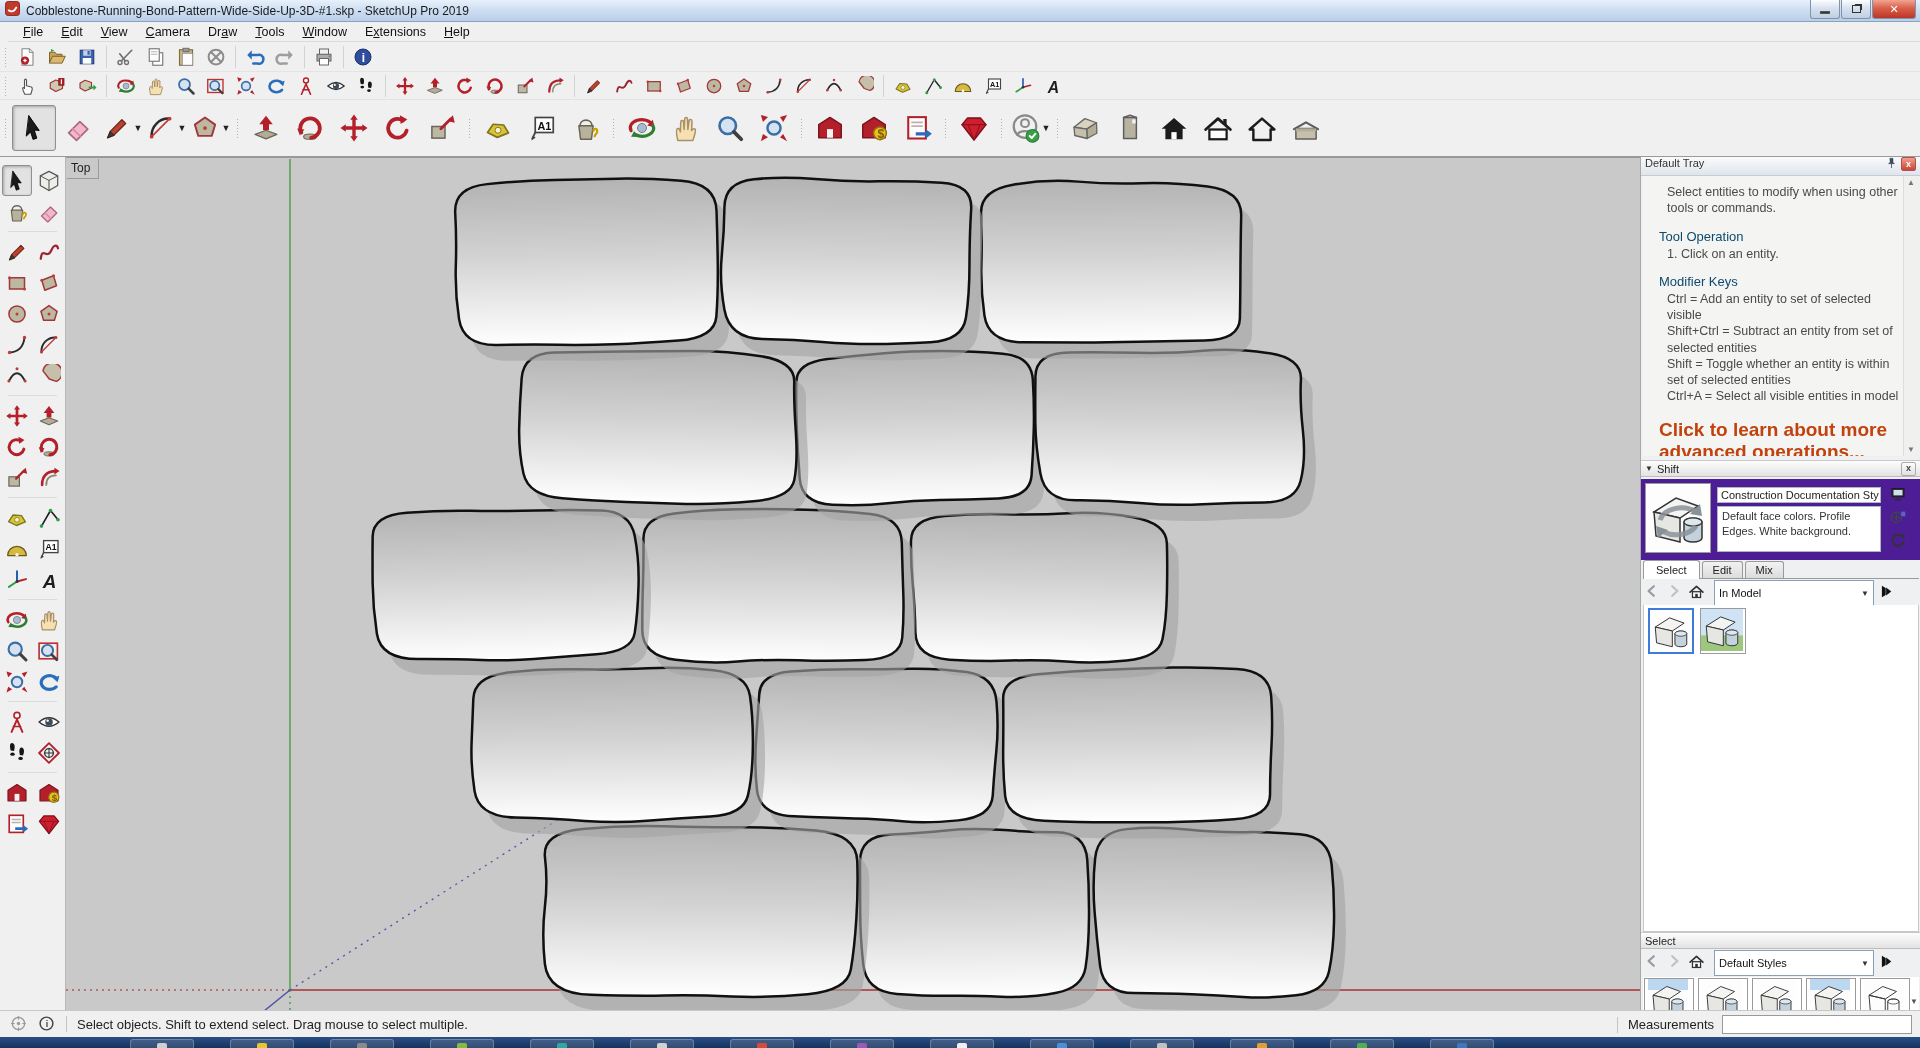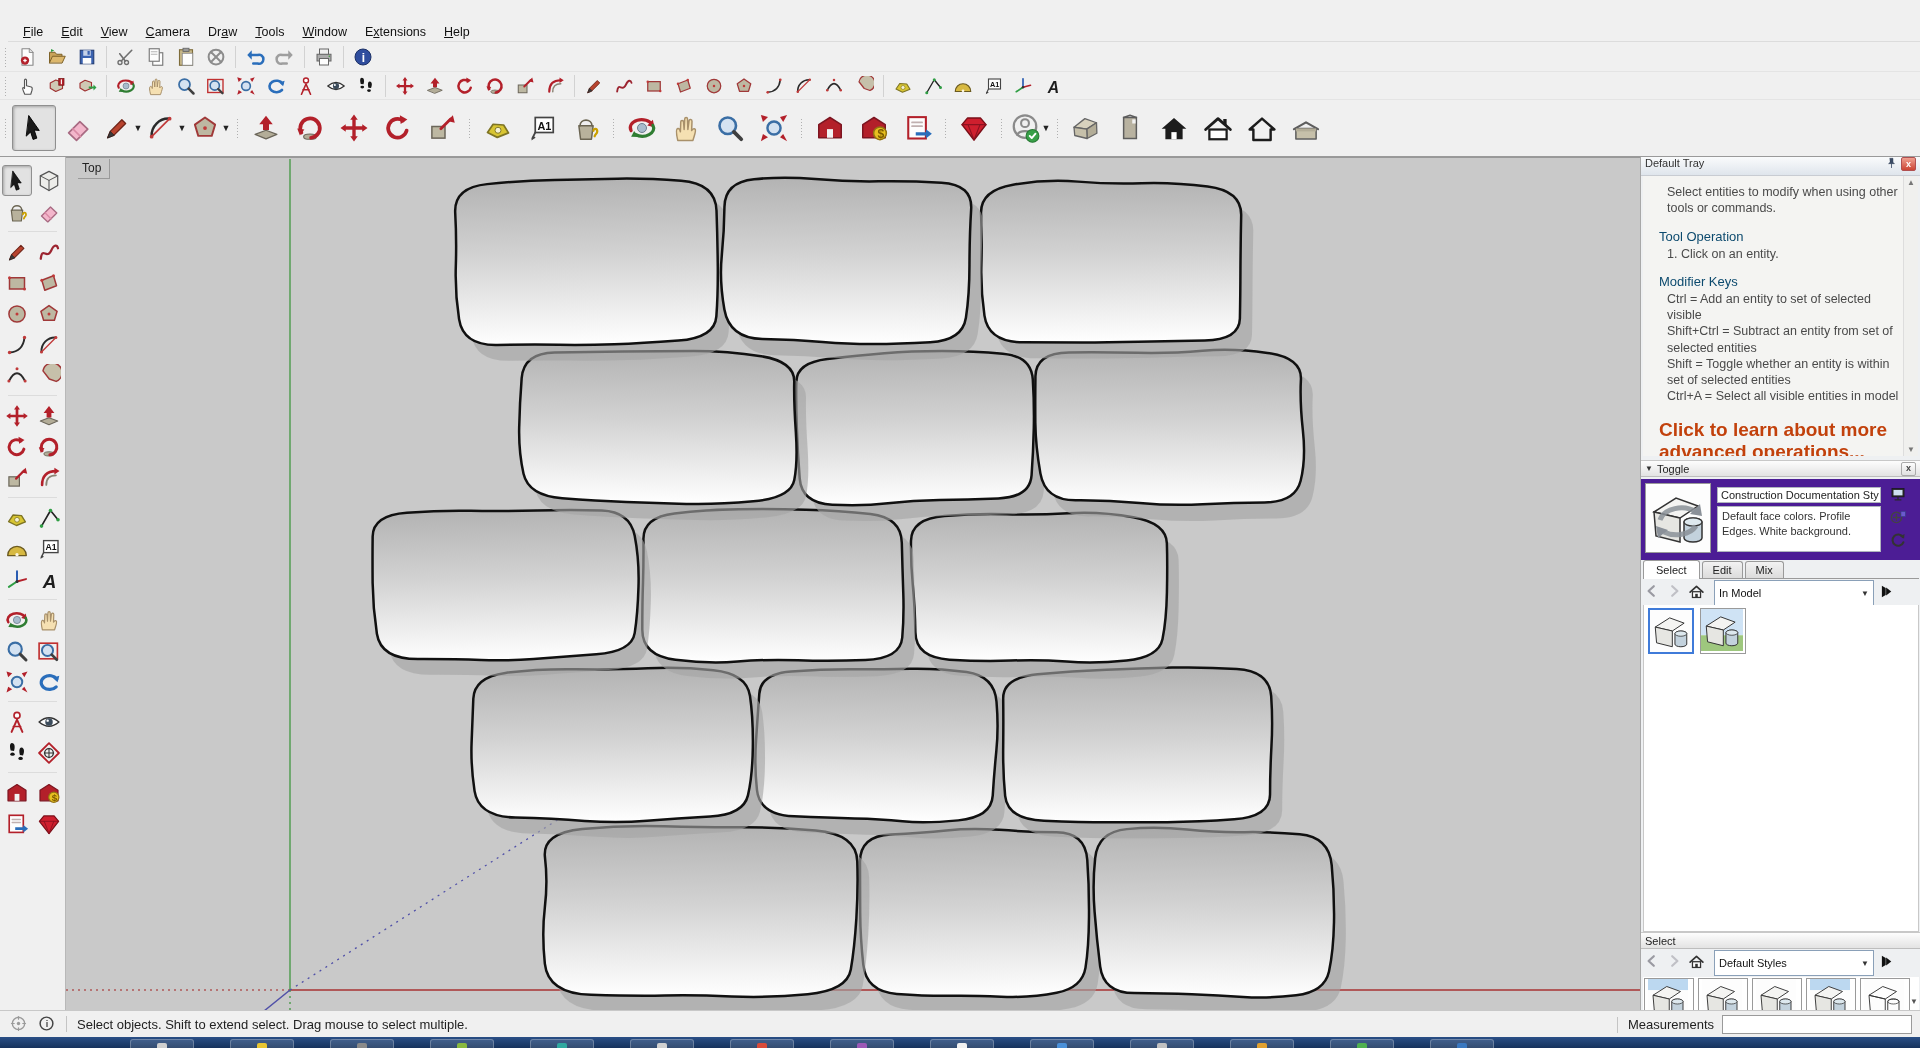--- a/index.html
+++ b/index.html
@@ -32,21 +32,21 @@
   .pressed{border:1px solid #8f8f8f;background:#e2e2e2;box-shadow:inset 1px 1px 3px rgba(0,0,0,.28);border-radius:3px}
   
   #palette{position:absolute;left:0;top:157px;width:66px;height:853px;background:#f0f0f0;border-right:1px solid #b8b8b8;padding-top:8px}
   #palette .prow{display:flex;justify-content:center;gap:2px}
   .pbtn{width:30px;height:31px;display:flex;align-items:center;justify-content:center}
   .pbtn svg{width:24px;height:24px}
   .psep{height:9px;position:relative}
   .psep:after{content:"";position:absolute;left:8px;right:8px;top:4px;border-top:1px solid #dcdcdc}
   
   #canvas{position:absolute;left:66px;top:157px;width:1574px;height:853px;background:#c9c9c9;border-top:1px solid #989898}
-  #viewlabel{position:absolute;left:12px;top:1px;padding:2px 8px 3px 4px;font-size:12px;color:#222;border-right:1px solid #9a9a9a;border-bottom:1px solid #9a9a9a;background:#c9c9c9;z-index:5}
+  #viewlabel{position:absolute;left:1px;top:1px;padding:2px 8px 3px 4px;font-size:12px;color:#222;border-right:1px solid #9a9a9a;border-bottom:1px solid #9a9a9a;background:#c9c9c9;z-index:5}
   #canvas svg{position:absolute;left:0;top:0}
   
   #tray{position:absolute;left:1640px;top:157px;width:280px;height:853px;background:#eef0f2;border-left:1px solid #a8a8a8}
   #traytitle{position:absolute;left:0;top:0;width:279px;height:19px;background:linear-gradient(#fafbfc,#dfe5ec);border-bottom:1px solid #c8ccd2;display:flex;padding:0 4px;font-size:11px;color:#333}
   #traytitle .spacer{flex:1}
   .minibtn{width:15px;height:14px;display:flex;align-items:center;justify-content:center;font-size:9px;border:1px solid #b05050;background:linear-gradient(#f0a090,#cc4433);color:#fff;border-radius:2px;margin-left:3px;font-weight:bold;line-height:1}
   .minibtn.plain{background:linear-gradient(#fdfdfd,#e0e0e0);border:1px solid #aaa;color:#444}
   #instructor{position:absolute;left:2px;top:19px;width:262px;height:280px;background:#f4f4f2;overflow:hidden;padding:8px 6px 0 24px}
   #instructor .p{font-size:12.5px;color:#4a4a4a;line-height:1.3;margin-bottom:12px}
   #instructor .m{font-size:12.5px;color:#4a4a4a;line-height:1.3;margin-bottom:0}
@@ -92,20 +92,36 @@
   
   #taskbar{position:absolute;left:0;top:1037px;width:1920px;height:11px;background:linear-gradient(#2a4f86,#16325c);overflow:hidden}
   .tslot{position:absolute;top:2px;width:64px;height:14px;background:rgba(255,255,255,.13);border:1px solid rgba(255,255,255,.25);border-radius:3px 3px 0 0}
   .tslot i{position:absolute;left:26px;top:3px;width:10px;height:8px;border-radius:2px;display:block}
 </style>
 </head>
 <body>
 
 <div id="app">
 
+  <div id="titlebar">
+    <span id="applogo"><svg viewBox="0 0 16 16" width="15" height="15">
+          <rect x="0.5" y="0.5" width="15" height="15" fill="#c0392b" stroke="#8e2417" stroke-width="1" rx="3"></rect>
+          <path d="M4 10C7 12 10 11 12 7" fill="none" stroke="#fff" stroke-width="2" stroke-linecap="round" stroke-linejoin="round"></path>
+        </svg></span>
+    <span class="ttext">Cobblestone-Running-Bond-Pattern-Wide-Side-Up-3D-#1.skp - SketchUp Pro 2019</span>
+    <div id="winbtns">
+      <div class="wbtn">
+          <span class="glyphbar"></span>
+        </div>
+      <div class="wbtn">
+          <span class="glyphrest"></span>
+        </div>
+      <div class="wbtn close">✕</div>
+    </div>
+  </div>
 
   <div id="menubar">
       <div class="menuitem"><u>F</u>ile</div>
       <div class="menuitem"><u>E</u>dit</div>
       <div class="menuitem"><u>V</u>iew</div>
       <div class="menuitem"><u>C</u>amera</div>
       <div class="menuitem">Dr<u>a</u>w</div>
       <div class="menuitem"><u>T</u>ools</div>
       <div class="menuitem"><u>W</u>indow</div>
       <div class="menuitem">E<u>x</u>tensions</div>
@@ -1054,21 +1070,21 @@
         <div class="m">Ctrl+A = Select all visible entities in model</div>
         <div class="link">Click to learn about more advanced operations...</div>
       </div>
     <div id="iscroll">
       <span class="arr" style="top:2px">▲</span>
       <span class="arr" style="bottom:2px">▼</span>
     </div>
 
     <div class="sechdr" style="top:303px">
       <span class="tri">▼</span>
-      <span>Toggle</span>
+      <span>Shift</span>
       <span class="spacer"></span>
       <span class="minibtn plain">x</span>
     </div>
 
     <div id="stylesbody">
       <div id="stylethumb"><svg viewBox="0 0 64 64" width="64" height="68">
             <rect width="64" height="64" fill="#fdfdfd"></rect>
             <path d="M8 26L30 12L52 20L34 32Z" fill="#f4f4f2" stroke="#333" stroke-width="1.5"></path>
             <path d="M8 26L34 32L34 56L10 50Z" fill="#e6e6e2" stroke="#333" stroke-width="1.5"></path>
             <path d="M38 36a9 4 0 0 1 18 0v16a9 4 0 0 1-18 0Z" fill="#c3d2dd" stroke="#333" stroke-width="1.5"></path>

